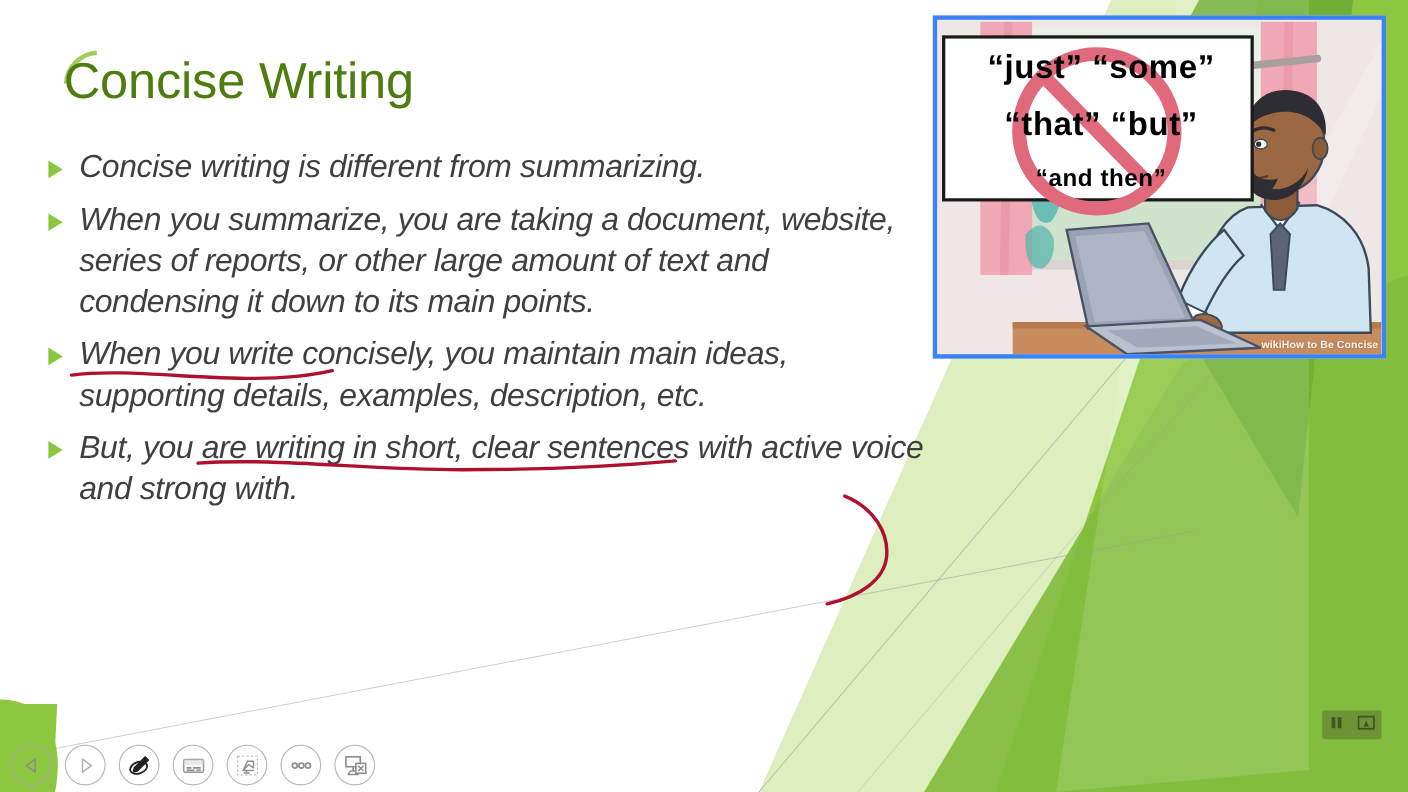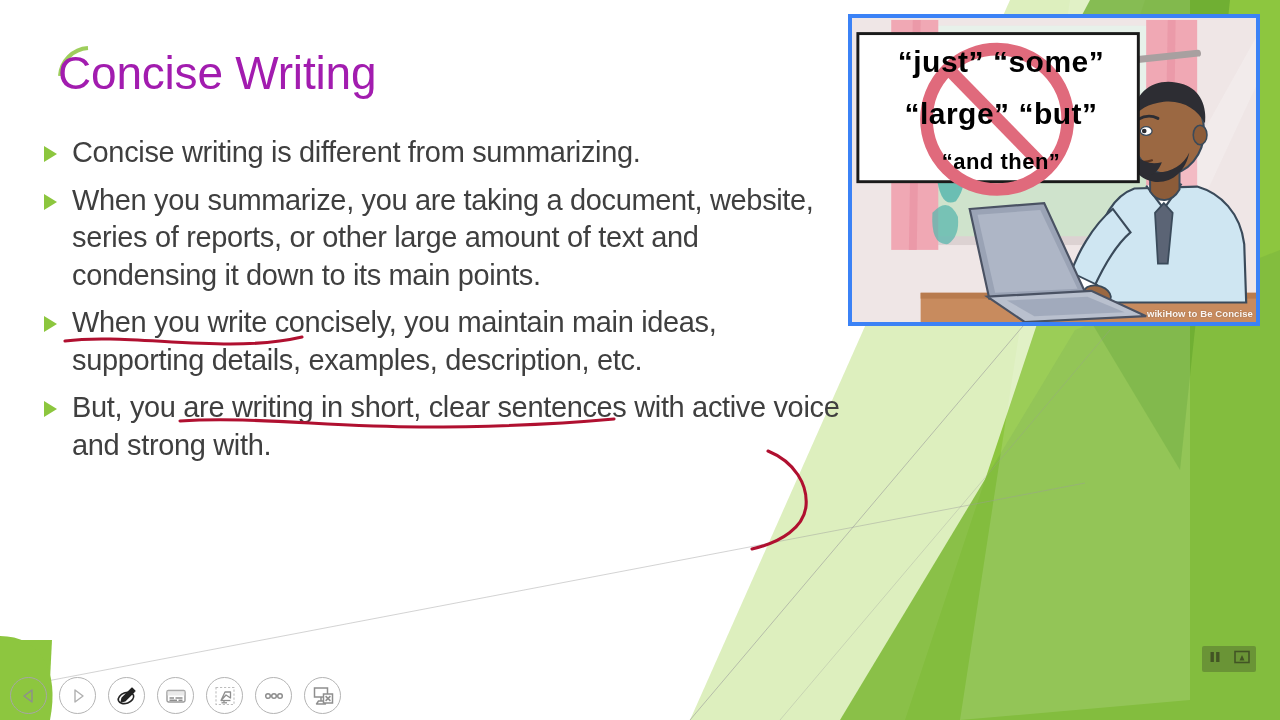--- a/index.html
+++ b/index.html
@@ -33,21 +33,21 @@
     pointer-events: none;
   }
 
   
   .slide-title {
     position: absolute;
     left: 58px;
     top: 44px;
     font-size: 46px;
     line-height: 58px;
-    color: #a21caf;
+    color: #4d7c0f;
     font-family: "Liberation Sans", sans-serif;
     font-weight: 400;
     letter-spacing: -0.2px;
     white-space: nowrap;
   }
 
   
   .body-list {
     position: absolute;
     left: 40px;
@@ -74,20 +74,21 @@
     margin-left: 4px;
   }
   .bullet-text {
     flex: 1 1 auto;
     font-size: 29px;
     line-height: 37.5px;
     color: #3f3f3f;
     font-family: "Liberation Sans", sans-serif;
     font-weight: 400;
     letter-spacing: -0.35px;
+    font-style: italic;
   }
 
   
   .ink-layer {
     position: absolute;
     left: 0; top: 0;
     width: 1280px; height: 720px;
     pointer-events: none;
   }
 
@@ -302,21 +303,21 @@
 
         <g>
           <circle cx="148" cy="104" r="72" fill="none" stroke="#E06A7C" stroke-width="13"></circle>
           <line x1="99" y1="53" x2="198" y2="155" stroke="#E06A7C" stroke-width="13" stroke-linecap="butt"></line>
         </g>
       </g>
     </svg>
 
     <div style="position:absolute;left:10px;top:18px;width:278px;height:148px;display:flex;flex-direction:column;justify-content:space-around;align-items:center;pointer-events:none;">
       <div style="font-family:'Liberation Sans',sans-serif;font-weight:bold;font-size:30px;color:#000;letter-spacing:0.5px;">“just”  “some”</div>
-      <div style="font-family:'Liberation Sans',sans-serif;font-weight:bold;font-size:30px;color:#000;letter-spacing:0.5px;">“large”  “but”</div>
+      <div style="font-family:'Liberation Sans',sans-serif;font-weight:bold;font-size:30px;color:#000;letter-spacing:0.5px;">“that”  “but”</div>
       <div style="font-family:'Liberation Sans',sans-serif;font-weight:bold;font-size:22px;color:#000;letter-spacing:0.5px;">“and then”</div>
     </div>
 
     <div class="wikimark">
       <span class="w1">wiki</span><span>How to Be Concise</span>
     </div>
   </div>
 
   <div class="show-controls">
 

